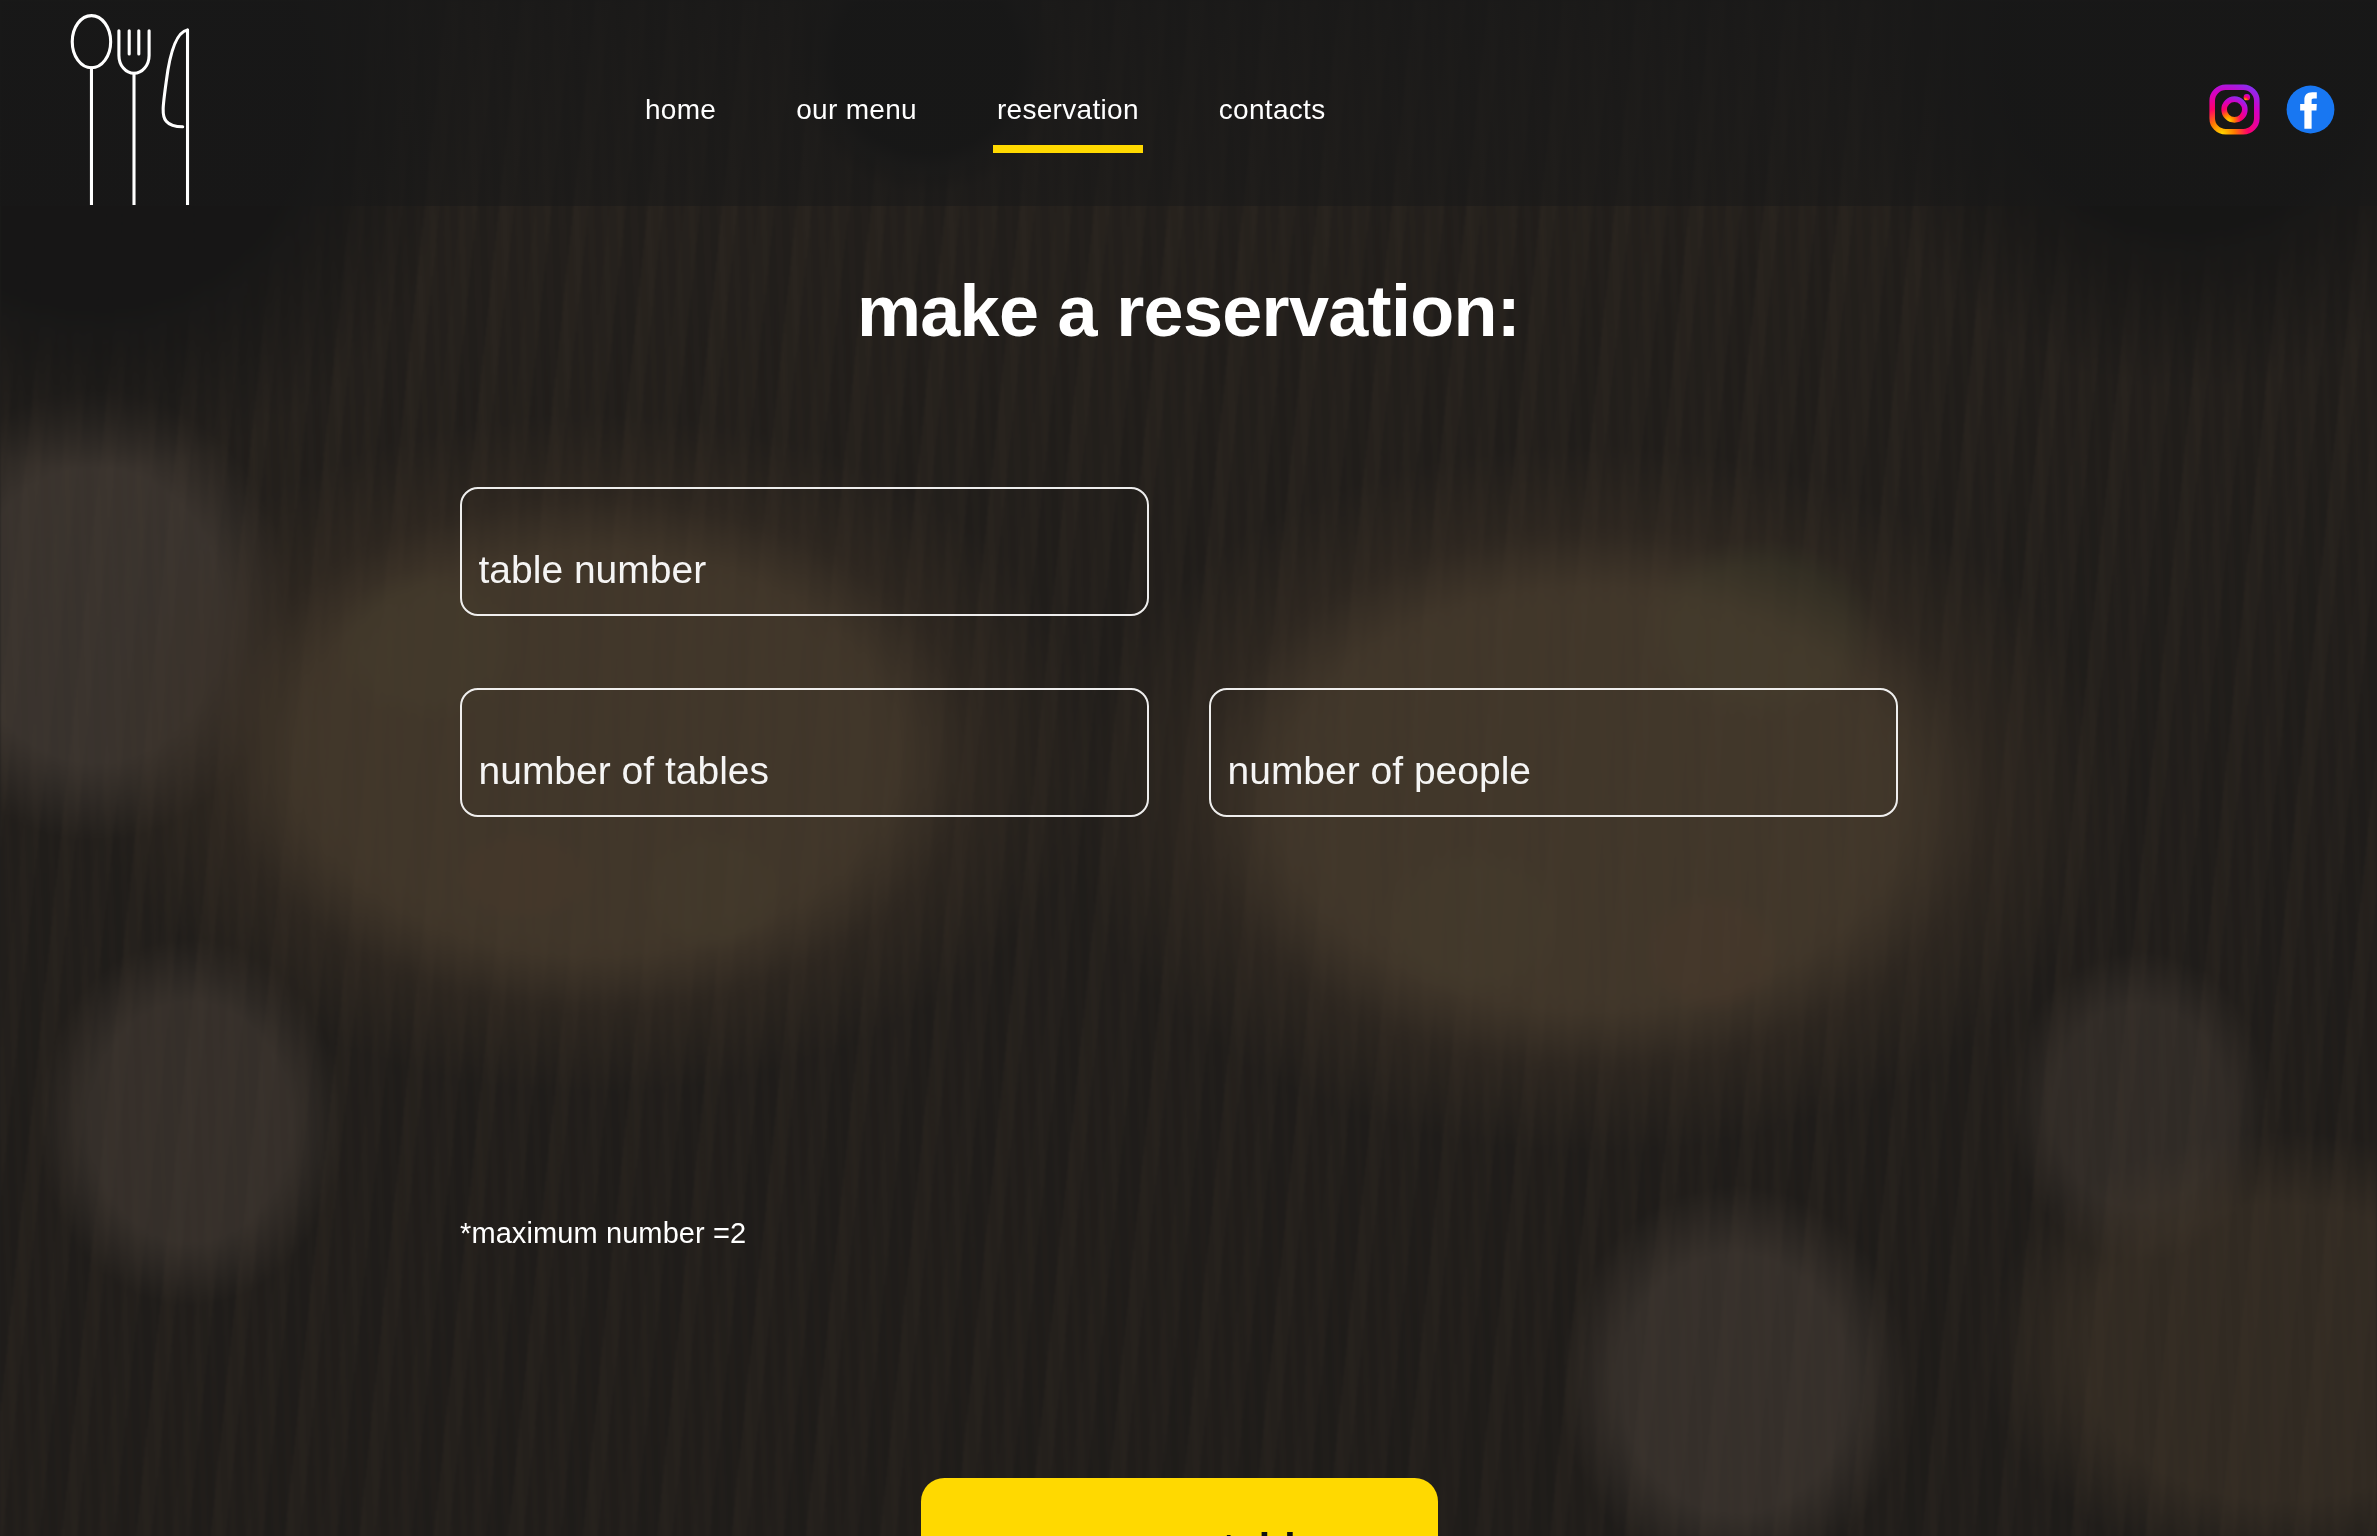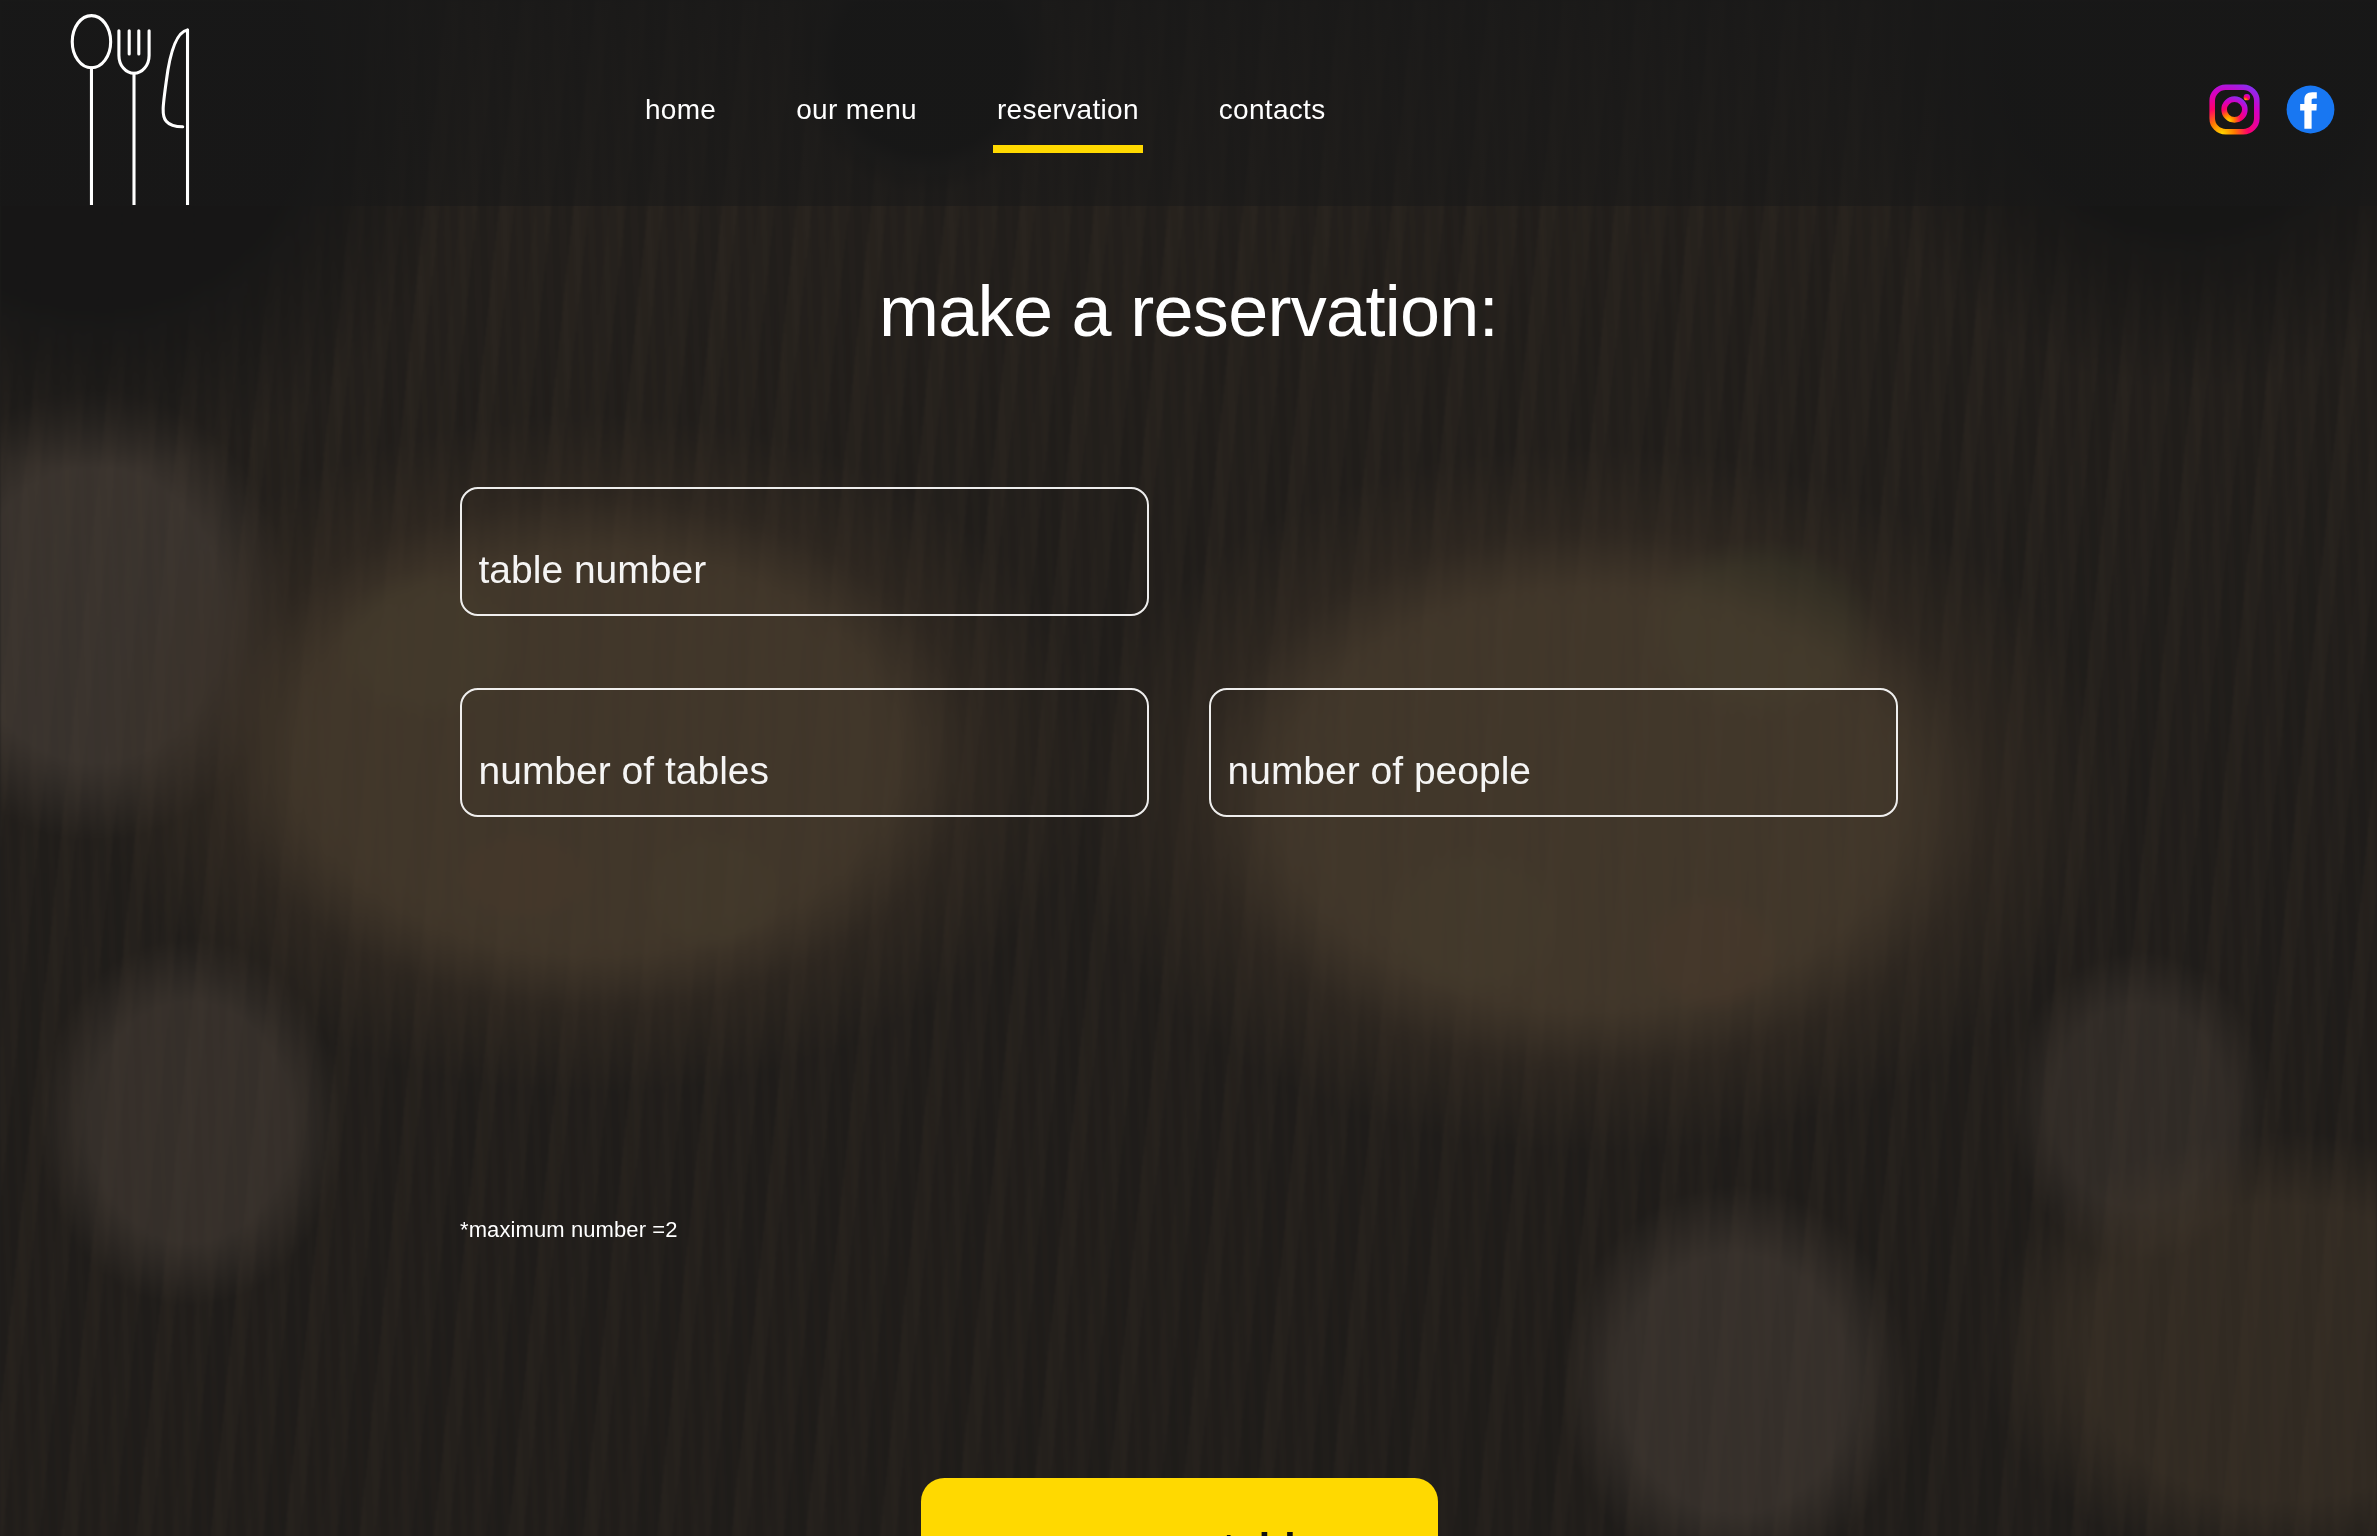--- a/index.html
+++ b/index.html
@@ -141,21 +141,21 @@
     bottom: 0;
   }
 
   .page-title {
     position: absolute;
     left: 0; right: 0;
     top: 69px;
     text-align: center;
     color: #ffffff;
     font-size: 72px;
-    font-weight: normal;
+    font-weight: bold;
     letter-spacing: -0.7px;
     line-height: 1;
   }
 
   .form {
     position: absolute;
     left: 460px;
     top: 281px;
     width: 1438px;
   }
@@ -190,21 +190,21 @@
     font-size: 39px;
     line-height: 1;
     white-space: nowrap;
   }
 
   .field-hint {
     position: absolute;
     left: 0;
     top: 732px;
     color: #ffffff;
-    font-size: 22px;
+    font-size: 29px;
     line-height: 1;
     letter-spacing: 0.1px;
   }
 
   .row-3 { margin-top: 124px !important; }
 
   .submit-wrap {
     position: absolute;
     left: 0; right: 0;
     top: 991px;

